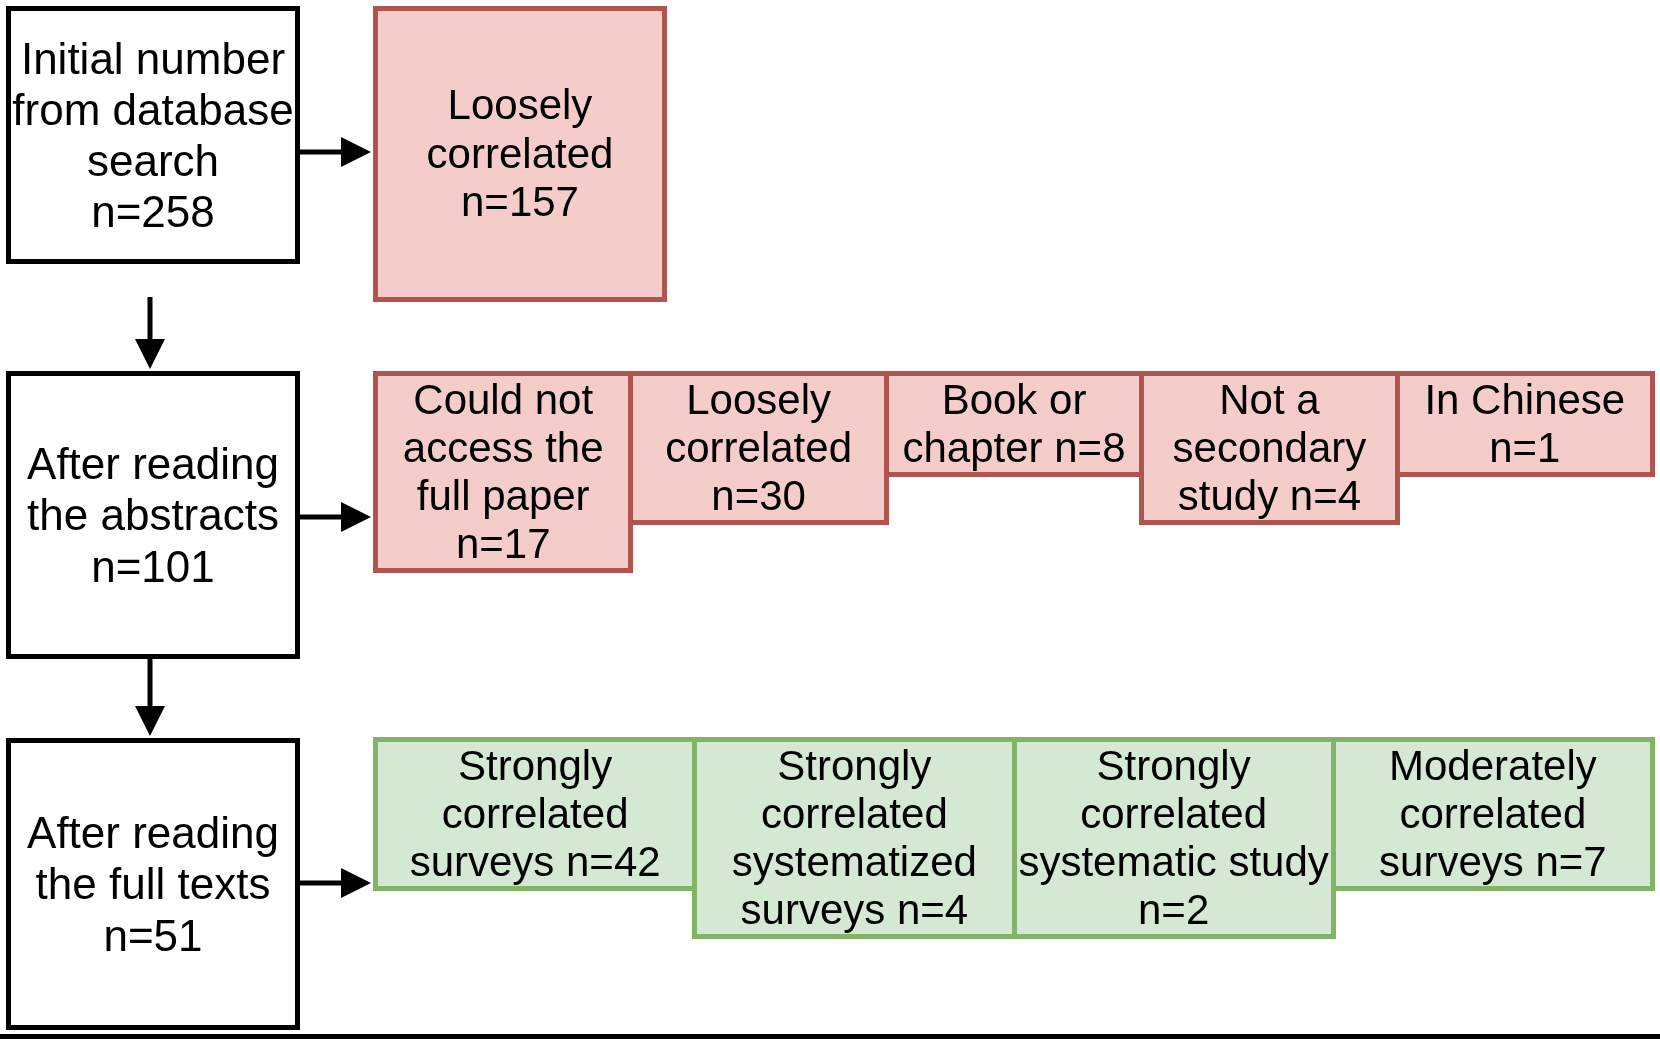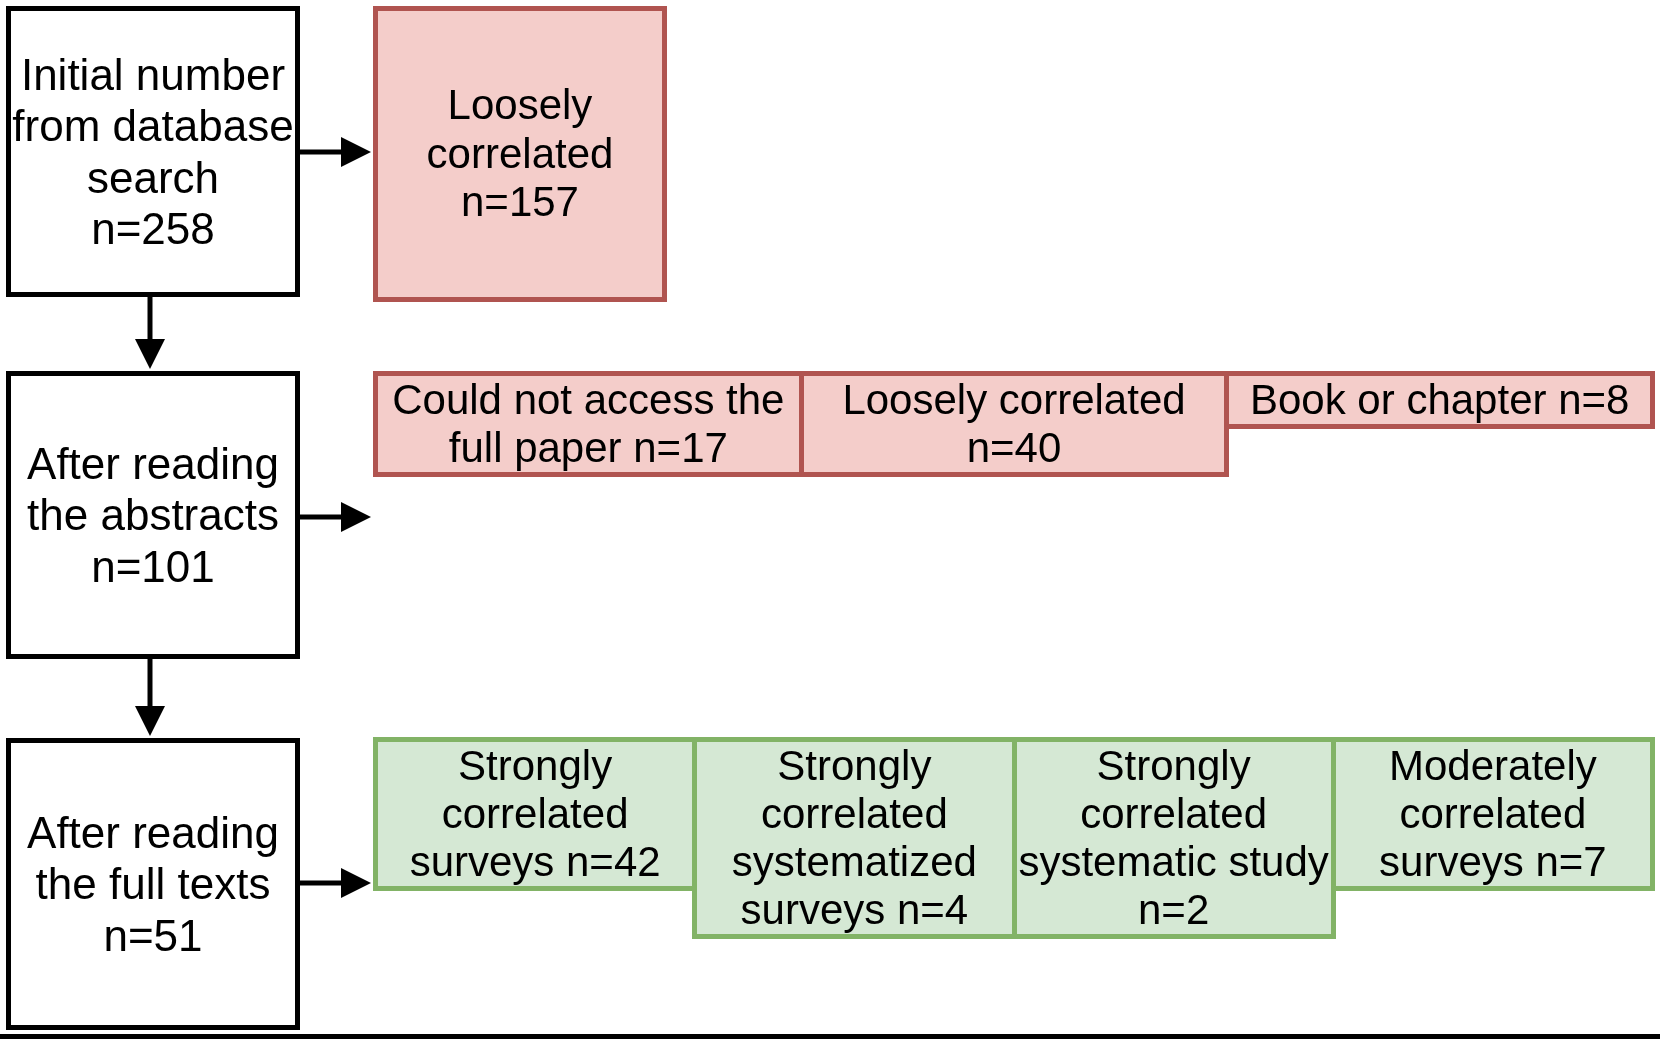--- a/index.html
+++ b/index.html
@@ -27,21 +27,21 @@
   .box .label {
     white-space: pre-line;
     line-height: 1.16;
   }
   .stage-box {
     background: var(--stage-fill, #ffffff);
     border: 5px solid var(--stage-border, #000000);
     font-size: 44px;
     z-index: 2;
   }
-  .stage-1 { left: 6px;  top: 6px;   width: 294px; height: 291px; }
+  .stage-1 { left: 6px;  top: 6px;   width: 294px; height: 258px; }
   .stage-2 { left: 6px;  top: 371px; width: 294px; height: 288px; }
   .stage-3 { left: 6px;  top: 738px; width: 294px; height: 292px; }
 
   .excluded-single {
     left: 373px; top: 6px; width: 294px; height: 296px;
     background: var(--excluded-fill, #f4cdca);
     border: 5px solid var(--excluded-border, #b05450);
     font-size: 42px;
     z-index: 2;
     align-items: center;
@@ -141,26 +141,36 @@
   <div class="cell-row row-excluded">
     <div class="cell">
       <span class="label">Could not
 access the
 full paper
 n=17</span>
     </div>
     <div class="cell">
       <span class="label">Loosely
 correlated
-n=40</span>
+n=30</span>
     </div>
     <div class="cell">
       <span class="label">Book or
 chapter
 n=8</span>
+    </div>
+    <div class="cell">
+      <span class="label">Not a
+secondary
+study
+n=4</span>
+    </div>
+    <div class="cell">
+      <span class="label">In Chinese
+n=1</span>
     </div>
   </div>
 
   <div class="box stage-box stage-3">
     <span class="label">After reading
 the full texts
 n=51</span>
   </div>
 
   <div class="cell-row row-included">

